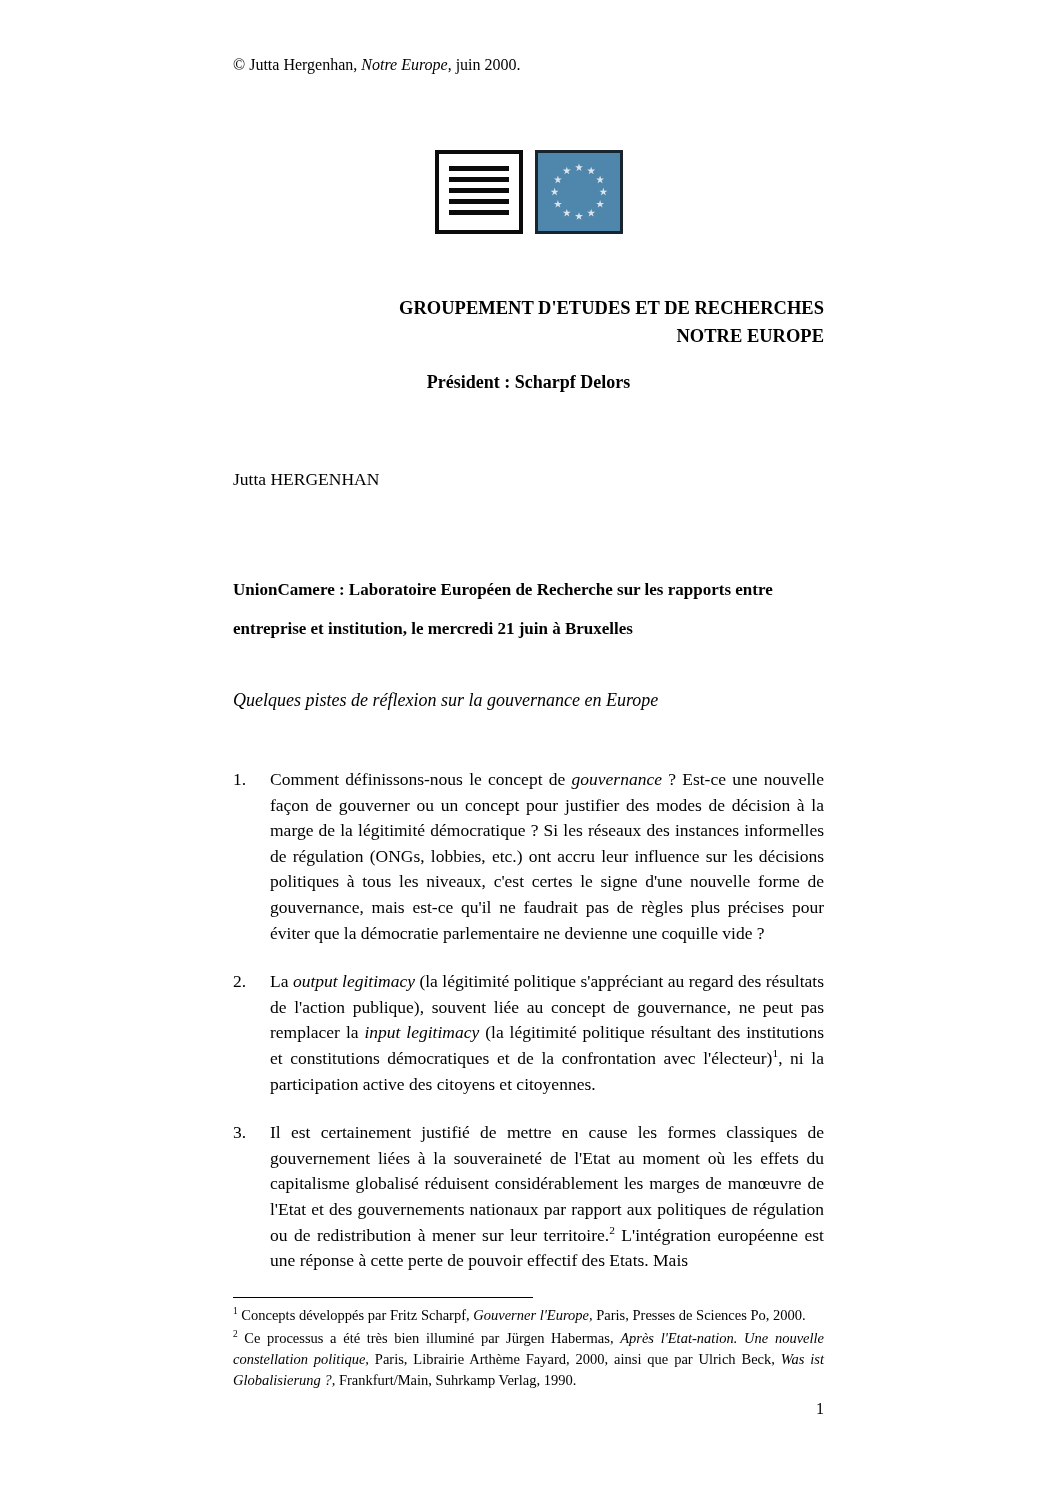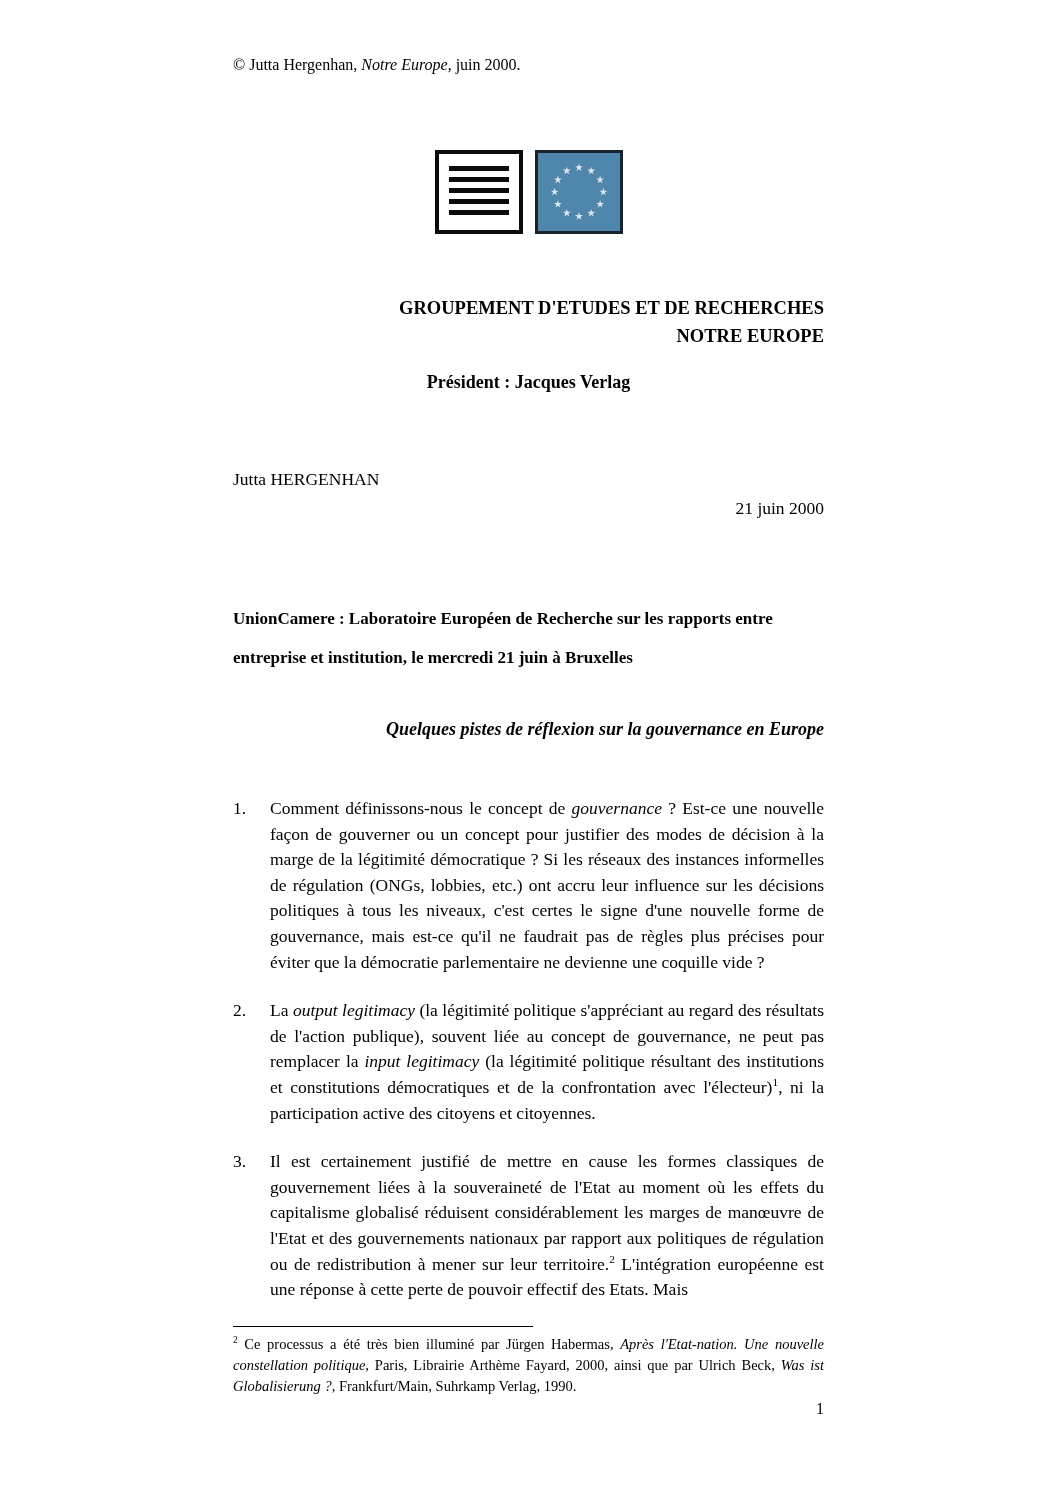--- a/index.html
+++ b/index.html
@@ -72,22 +72,22 @@
   }
   .event-title{
     margin-top:80px;
     text-align:left;
     font-weight:bold;
     font-size:17px;
     line-height:39px;
   }
   .subtitle{
     margin-top:42px;
-    text-align:right;
-    font-weight:bold;
+    text-align:left;
+    font-weight:normal;
     font-style:italic;
     font-size:18px;
   }
 
   .list{
     margin-top:56px;
     font-size:17.5px;
     line-height:25.6px;
   }
   .list-item{
@@ -154,25 +154,24 @@
         <use href="#star" transform="translate(29.5,18.9)"></use>
       </svg>
     </div>
   </div>
 
   <div class="org">
     <div>GROUPEMENT D'ETUDES ET DE RECHERCHES</div>
     <div>NOTRE EUROPE</div>
   </div>
 
-  <div class="president">Président : Jacques Verlag</div>
+  <div class="president">Président : Scharpf Delors</div>
 
   <div class="author">Jutta HERGENHAN</div>
 
-  <div class="date">21 juin 2000</div>
 
   <div class="event-title">UnionCamere : Laboratoire Européen de Recherche sur les rapports entre entreprise et institution, le mercredi 21 juin à Bruxelles</div>
 
   <div class="subtitle">Quelques pistes de réflexion sur la gouvernance en Europe</div>
 
   <div class="list">
     <div class="list-item">
       <span class="num">1.</span>
       <span><span>Comment définissons-nous le concept de </span><span class="it">gouvernance</span><span> ? Est-ce une nouvelle façon de gouverner ou un concept pour justifier des modes de décision à la marge de la légitimité démocratique ? Si les réseaux des instances informelles de régulation (ONGs, lobbies, etc.) ont accru leur influence sur les décisions politiques à tous les niveaux, c'est certes le signe d'une nouvelle forme de gouvernance, mais est-ce qu'il ne faudrait pas de règles plus précises pour éviter que la démocratie parlementaire ne devienne une coquille vide ?</span></span>
     </div>
@@ -181,18 +180,19 @@
       <span><span>La </span><span class="it">output legitimacy</span><span> (la légitimité politique s'appréciant au regard des résultats de l'action publique), souvent liée au concept de gouvernance, ne peut pas remplacer la </span><span class="it">input legitimacy</span><span> (la légitimité politique résultant des institutions et constitutions démocratiques et de la confrontation avec l'électeur)</span><sup>1</sup><span>, ni la participation active des citoyens et citoyennes.</span></span>
     </div>
     <div class="list-item">
       <span class="num">3.</span>
       <span><span>Il est certainement justifié de mettre en cause les formes classiques de gouvernement liées à la souveraineté de l'Etat au moment où les effets du capitalisme globalisé réduisent considérablement les marges de manœuvre de l'Etat et des gouvernements nationaux par rapport aux politiques de régulation ou de redistribution à mener sur leur territoire.</span><sup>2</sup><span> L'intégration européenne est une réponse à cette perte de pouvoir effectif des Etats. Mais</span></span>
     </div>
   </div>
 
   <div class="footnotes">
     <hr class="fn-rule">
+    <p class="footnote"><sup>1</sup><span> Concepts développés par Fritz Scharpf, </span><span class="it">Gouverner l'Europe,</span><span> Paris, Presses de Sciences Po, 2000.</span></p>
     <p class="footnote"><sup>2</sup><span> Ce processus a été très bien illuminé par Jürgen Habermas, </span><span class="it">Après l'Etat-nation. Une nouvelle constellation politique,</span><span> Paris, Librairie Arthème Fayard, 2000, ainsi que par Ulrich Beck, </span><span class="it">Was ist Globalisierung ?,</span><span> Frankfurt/Main, Suhrkamp Verlag, 1990.</span></p>
   </div>
 
   <div class="page-number">1</div>
 
 </div>
 
 </body></html>

